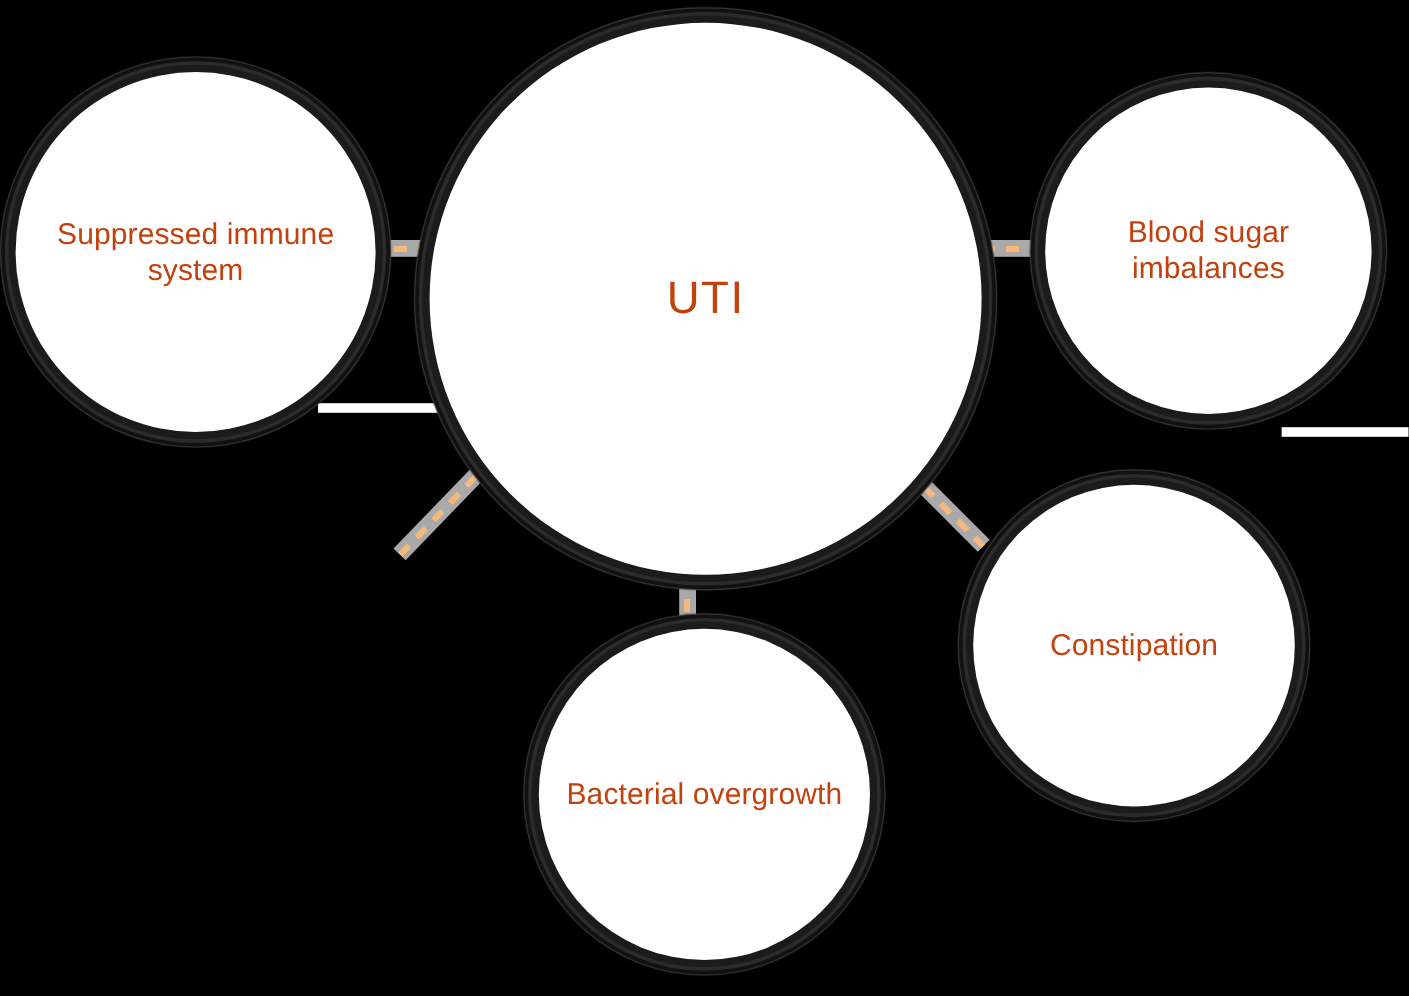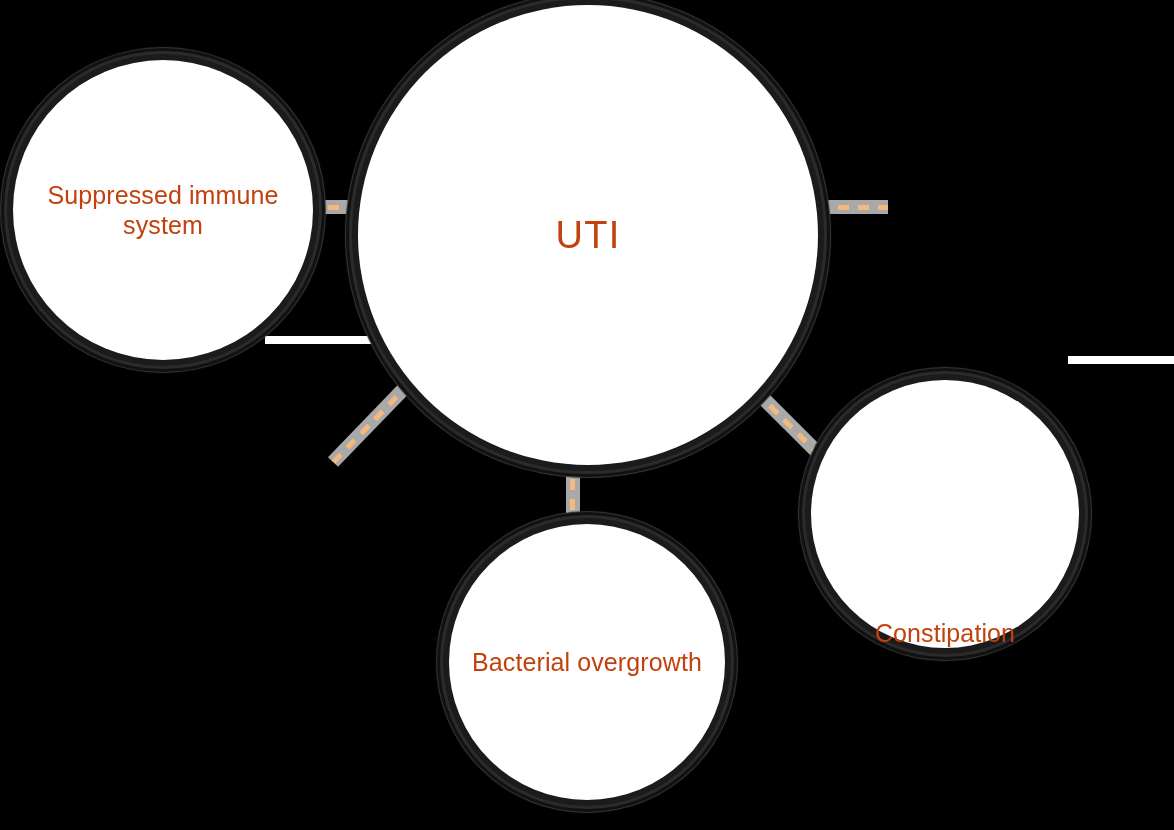--- a/index.html
+++ b/index.html
@@ -97,31 +97,34 @@
   </div>
 
   <div class="connector" style="left:573px; top:452px; width:82px; height:14px; transform: rotate(90deg);">
     <div class="dash"></div>
   </div>
 
   <div class="connector" style="left:742px; top:370px; width:110px; height:14px; transform: rotate(45deg);">
     <div class="dash"></div>
   </div>
 
-  <div class="node center" style="left:358px; top:5px; width:460px; height:460px;">
+  <div class="node center" style="left:358px; top:19px; width:460px; height:460px;">
     <span class="label">UTI</span>
   </div>
 
   <div class="node leaf" style="left:13px; top:60px; width:300px; height:300px;">
     <span class="label">Suppressed immune system</span>
   </div>
 
+  <div class="node leaf" style="left:871px; top:73px; width:272px; height:272px;">
+    <span class="label">Blood sugar imbalances</span>
+  </div>
 
 
   <div class="node leaf" style="left:449px; top:524px; width:276px; height:276px;">
     <span class="label">Bacterial overgrowth</span>
   </div>
 
-  <div class="node leaf" style="left:811px; top:380px; width:268px; height:268px;align-items:flex-end;">
+  <div class="node leaf" style="left:811px; top:404px; width:268px; height:268px;">
     <span class="label">Constipation</span>
   </div>
 
 </div>
 
 </body></html>

